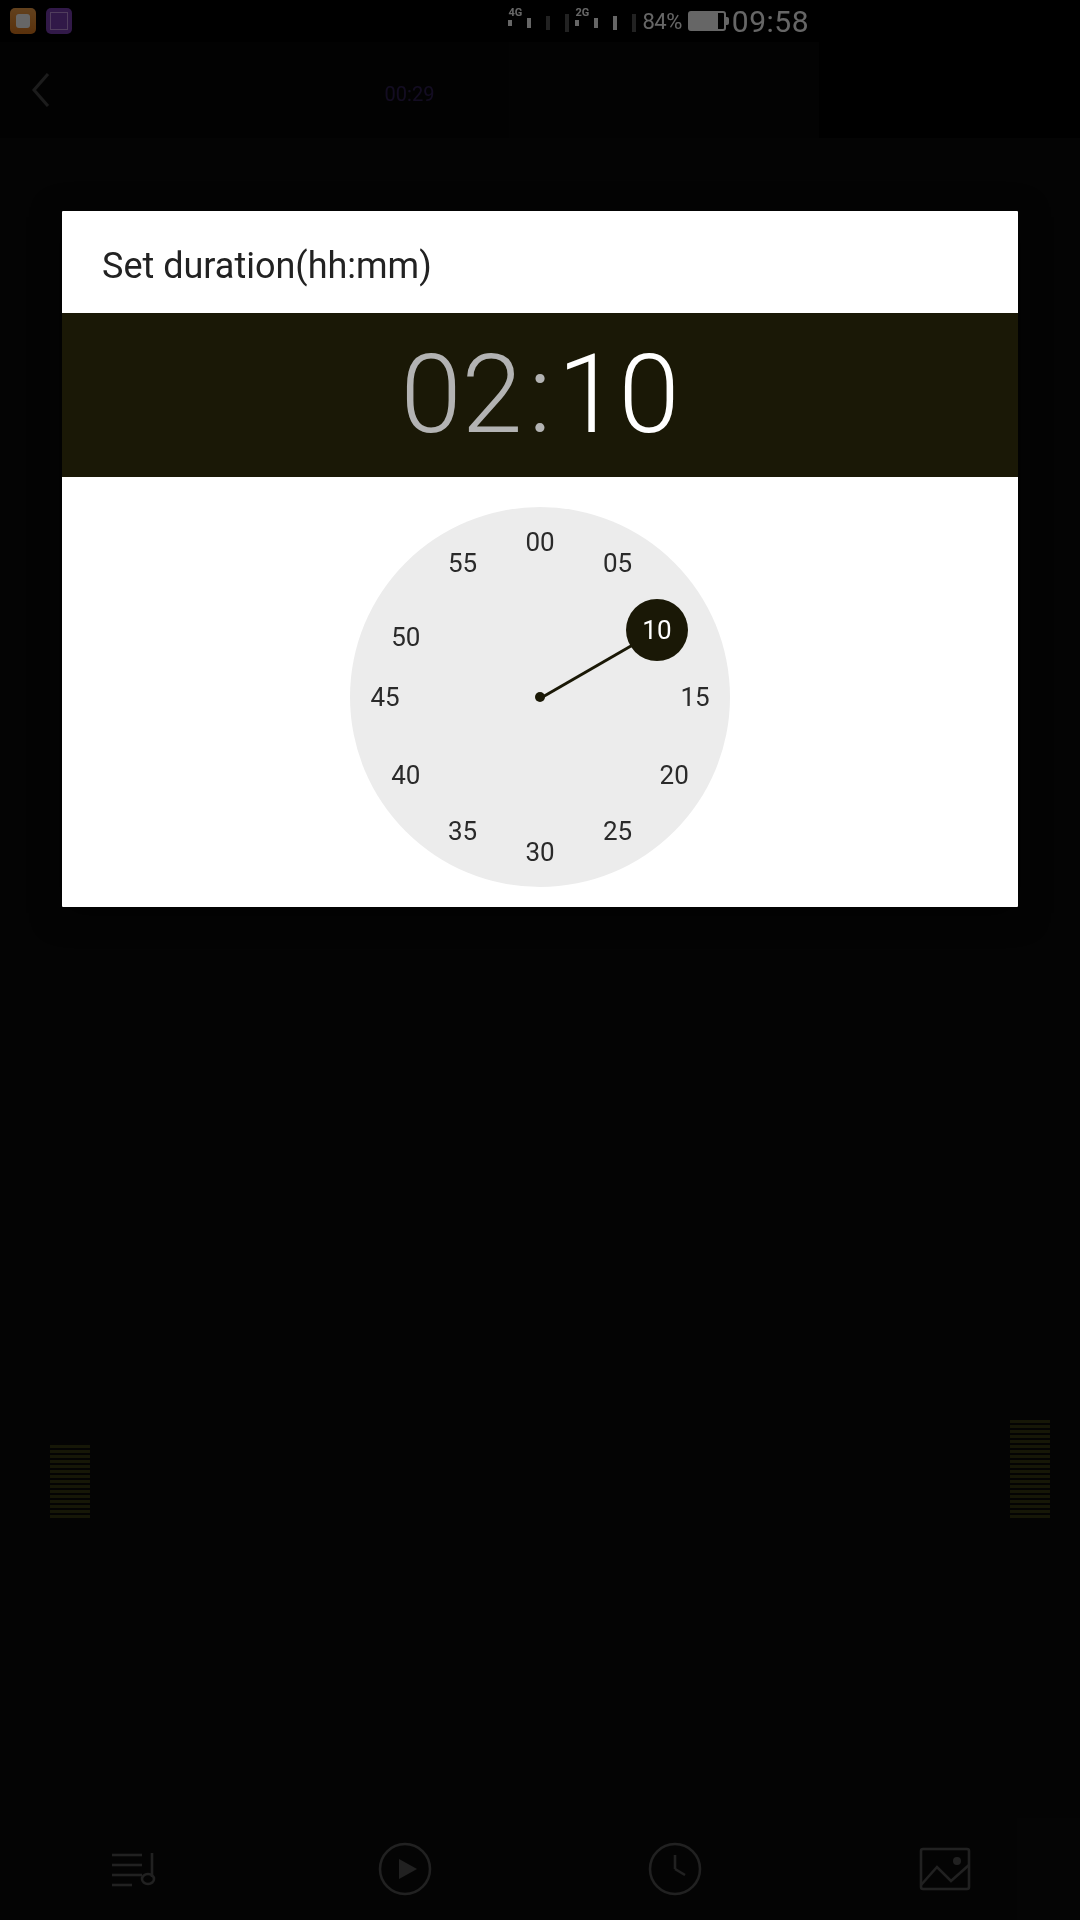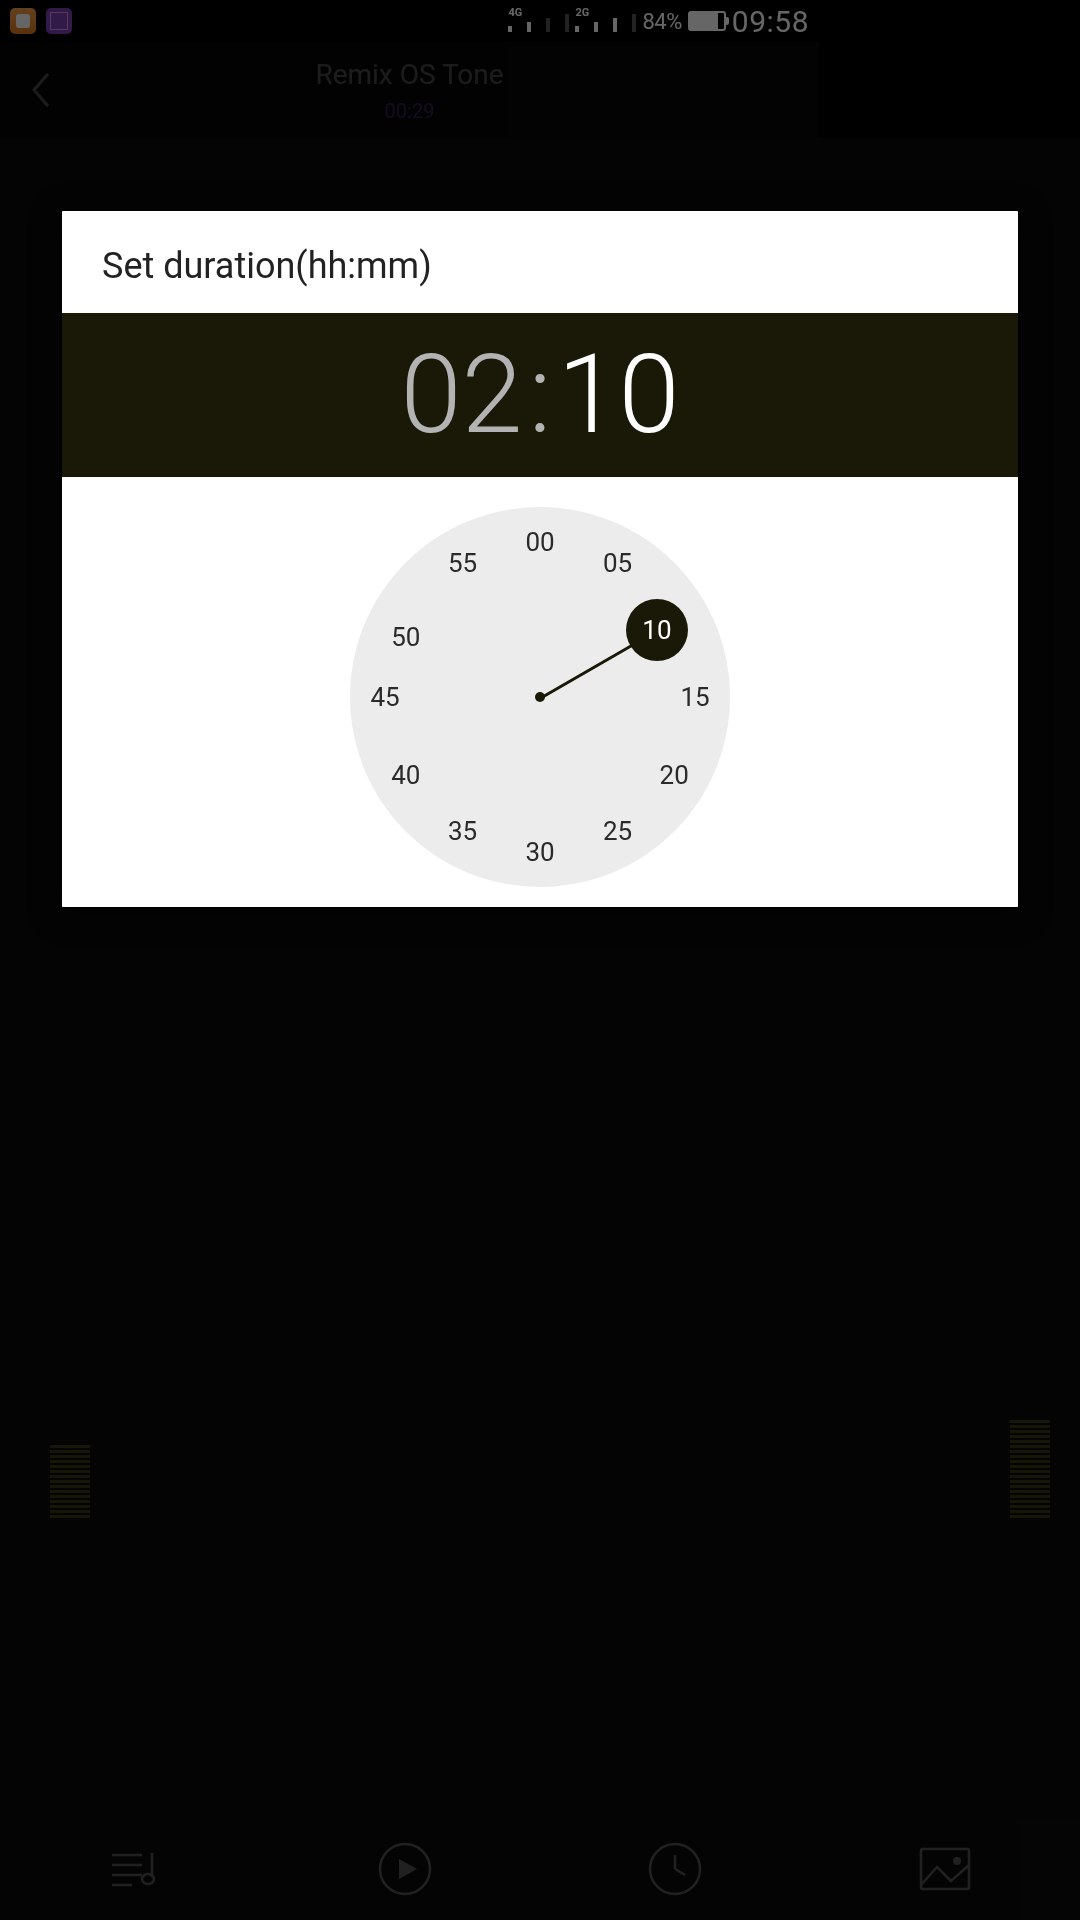--- a/index.html
+++ b/index.html
@@ -7,21 +7,21 @@
 
   
   .status-bar { height: 42px; width: 100%; background: #000; display: flex; align-items: center; padding: 0 10px; color: #fff; font-size: 22px; }
   .status-left { display: flex; gap: 10px; }
   .app-icon { width: 26px; height: 26px; border-radius: 5px; display: inline-block; }
   .app-icon.orange { background: linear-gradient(#f5a34a,#e07a1e); position:relative; }
   .app-icon.orange::after{content:"";position:absolute;inset:6px;background:#fff;border-radius:3px;}
   .app-icon.purple { background: #7a3fb5; position:relative;}
   .app-icon.purple::after{content:"";position:absolute;inset:4px;border:1px solid #c79ae8;}
   .status-right { margin-left: auto; display: flex; align-items: center; gap: 6px; }
-  .sig-group{display:flex;align-items:flex-end;gap:15px;position:relative;padding-top:4px;}
+  .sig-group{display:flex;align-items:center;gap:15px;position:relative;padding-top:4px;}
   .sig-label{position:absolute;top:-4px;left:0;font-size:11px;color:#fff;font-weight:bold;}
   .sig-bar{width:4px;background:#fff;}
   .sig-bar.off{background:#555;}
   .b1{height:6px}.b2{height:10px}.b3{height:14px}.b4{height:18px}
   .battery-pct{font-size:22px;letter-spacing:-0.5px;}
   .battery{width:38px;height:20px;border:2px solid #fff;border-radius:3px;position:relative;}
   .battery::after{content:"";position:absolute;right:-5px;top:4px;width:3px;height:8px;background:#fff;border-radius:0 2px 2px 0;}
   .battery-fill{background:#fff;height:100%;width:84%;}
   .clock{font-size:30px;letter-spacing:0.5px;}
 
@@ -95,21 +95,20 @@
   </div>
 </div>
 
 <div class="app-header">
   <div class="back-btn">
     <svg class="back-svg" width="24" height="40" viewBox="0 0 24 40">
       <polyline points="20,4 6,20 20,36"></polyline>
     </svg>
   </div>
   <div class="header-titles">
-    <div class="track-title">Remix OS Tone</div>
     <div class="track-time">00:29</div>
   </div>
 </div>
 
 <div class="backdrop">
   <div class="eq">
     <div></div>
       <div></div>
       <div></div>
       <div></div>

